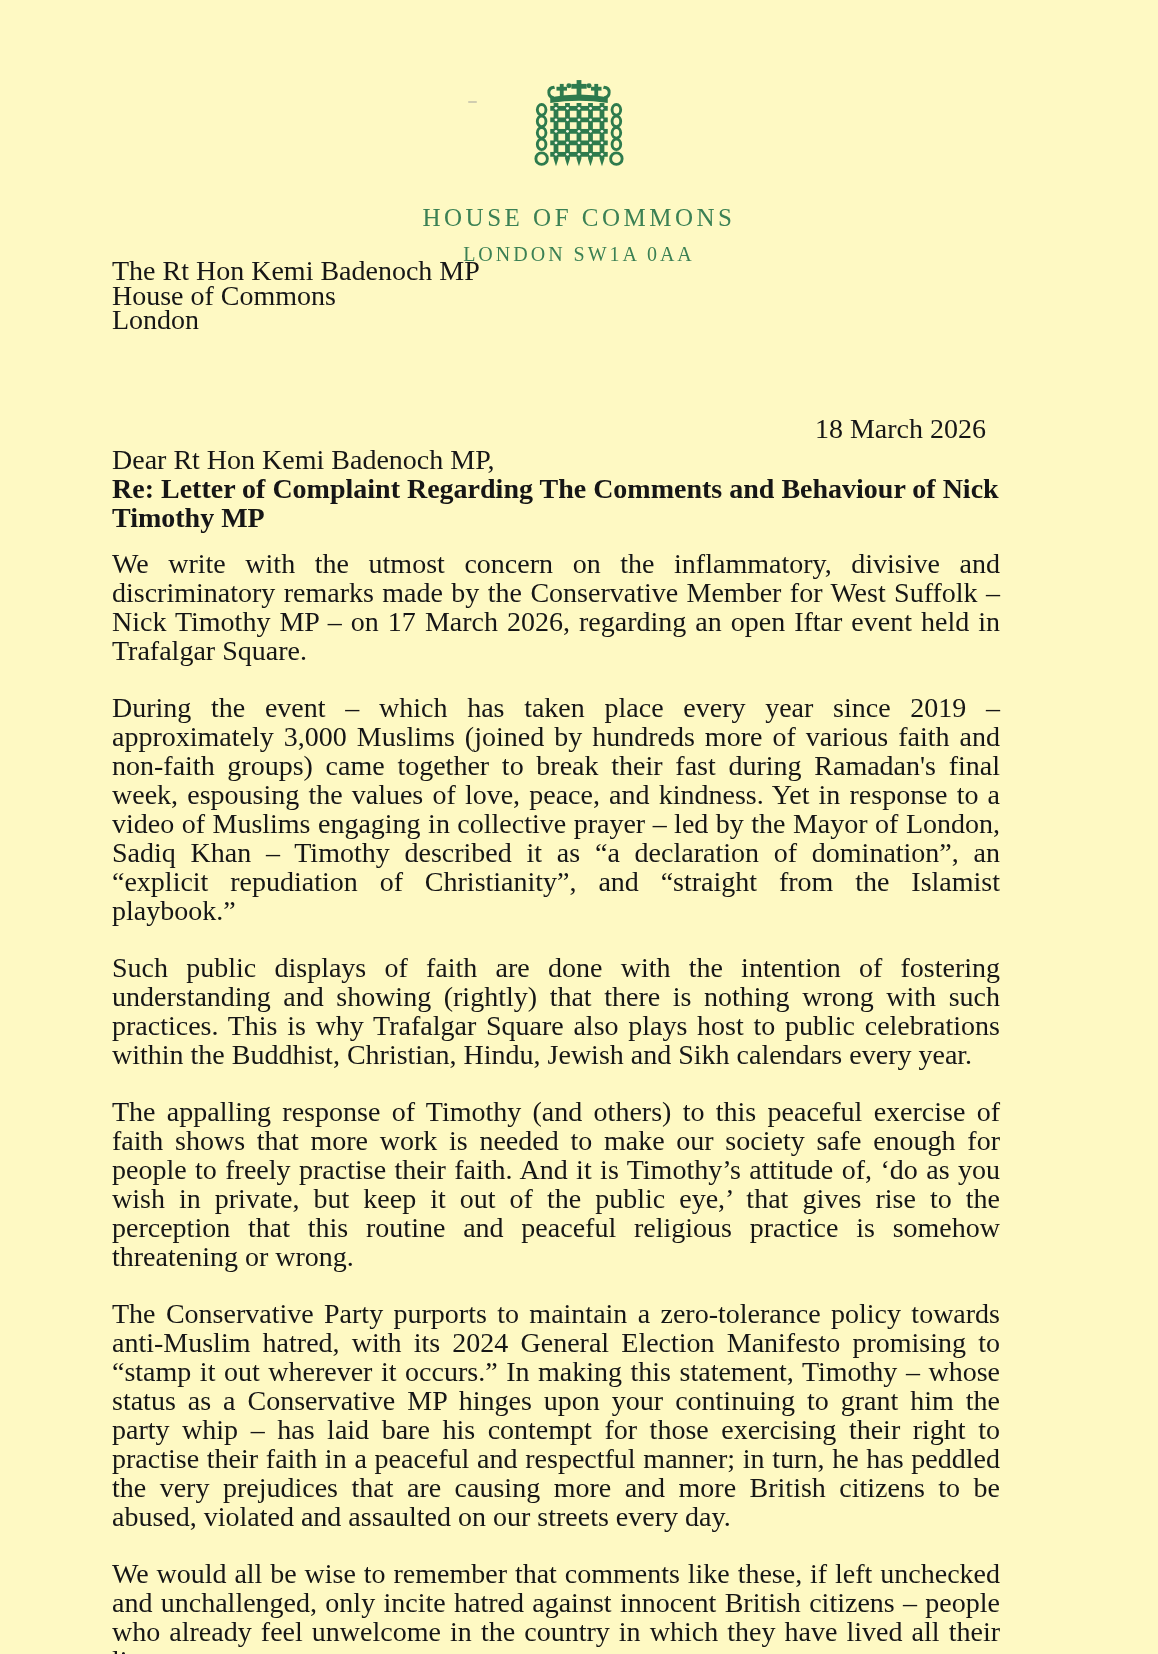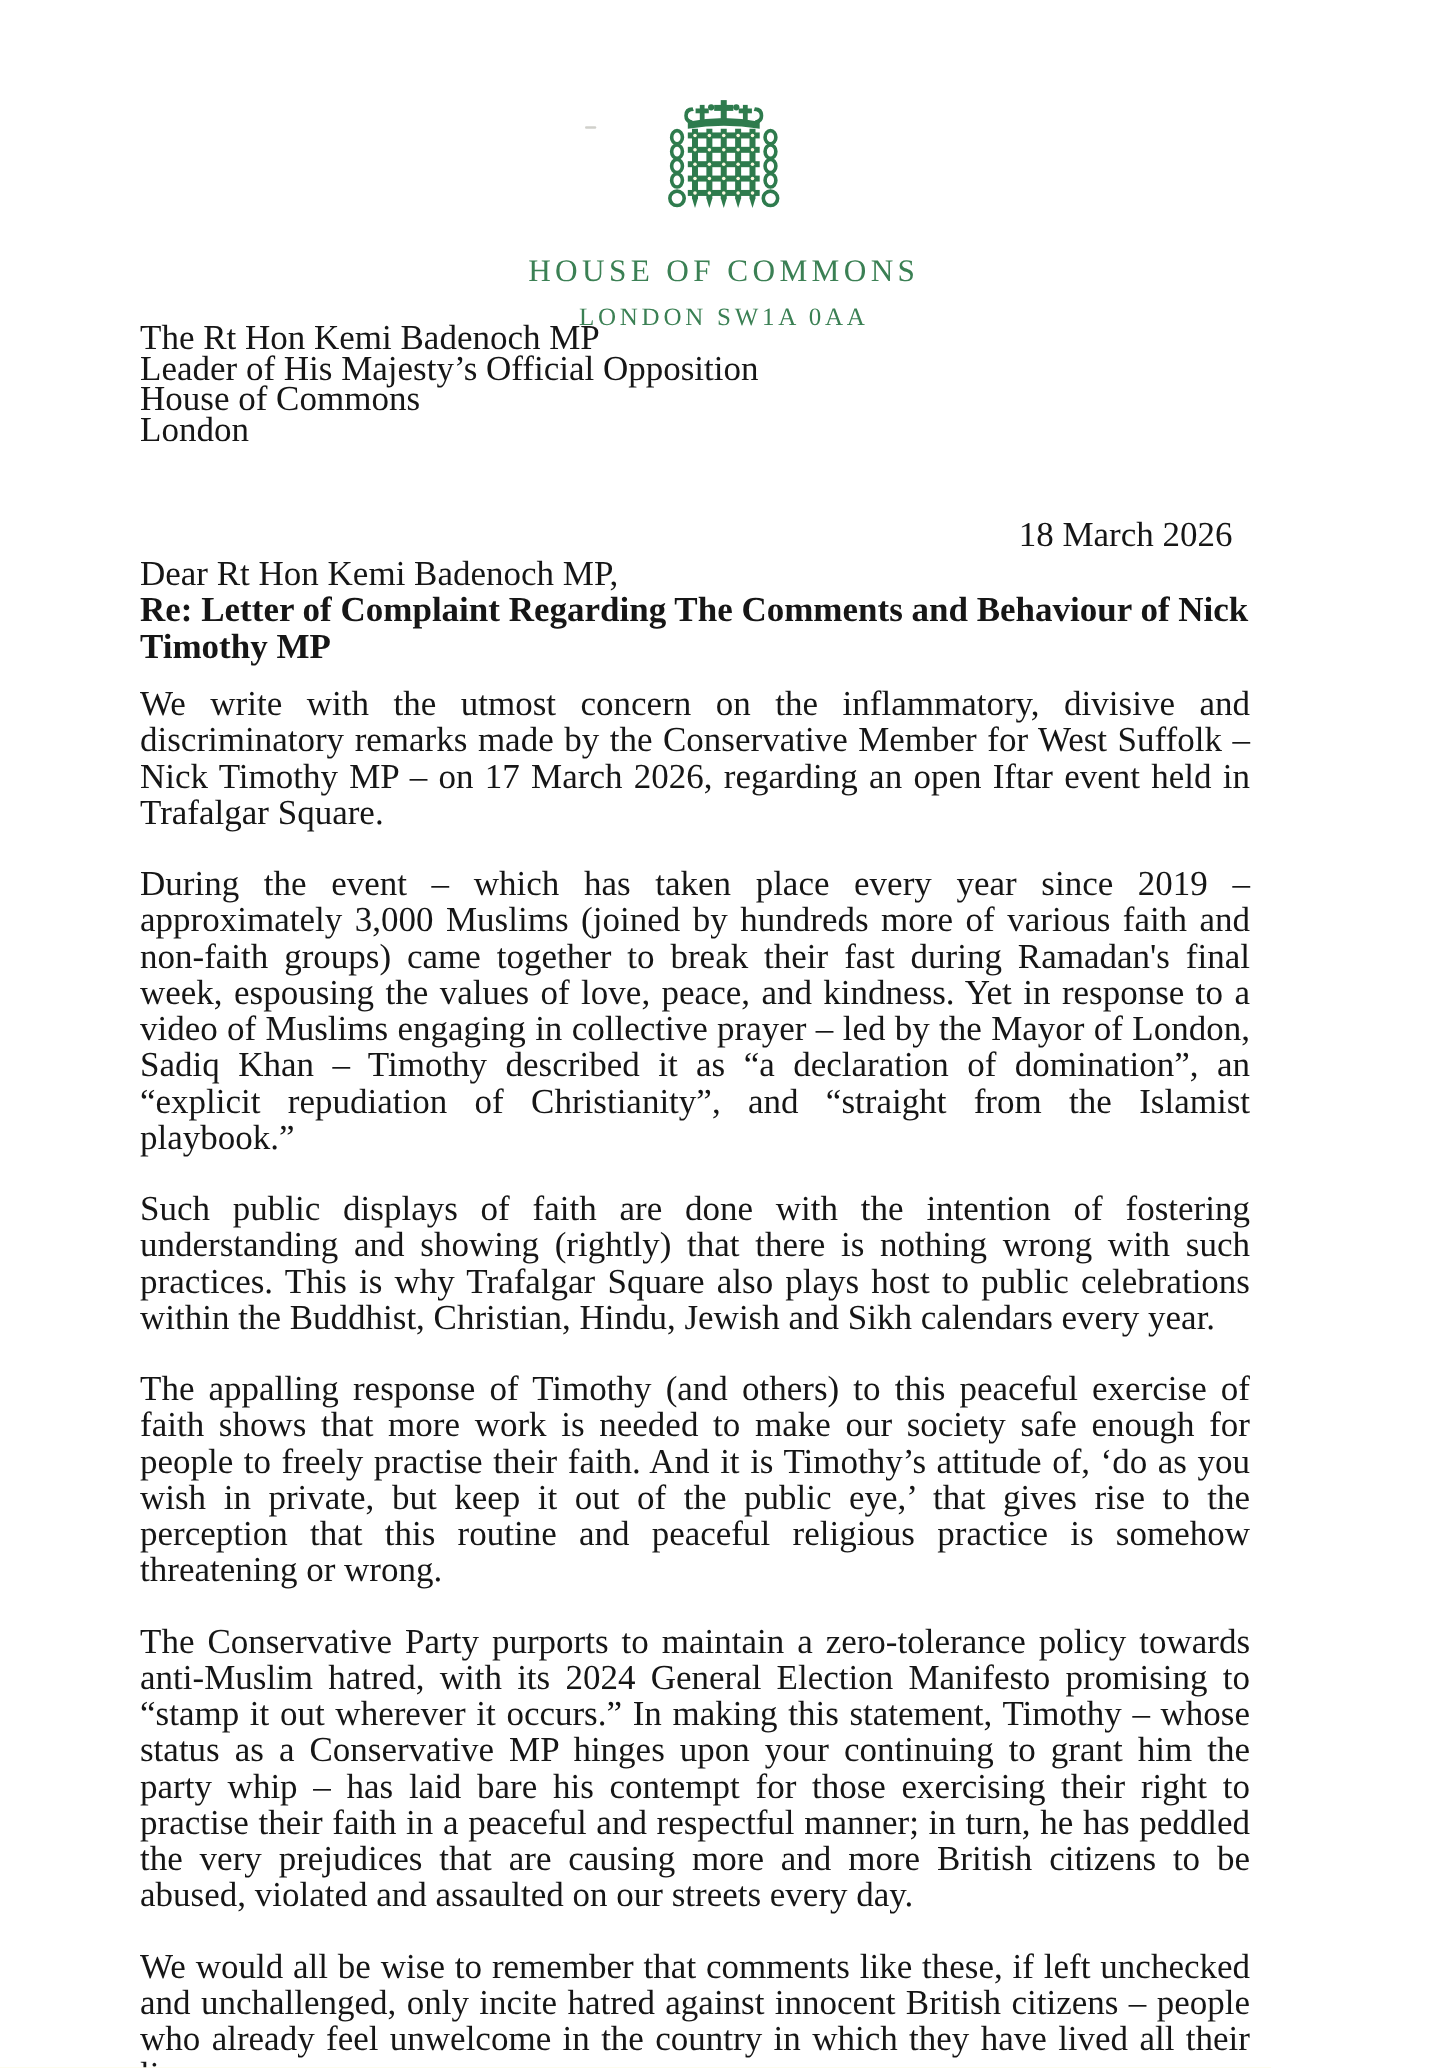--- a/index.html
+++ b/index.html
@@ -4,21 +4,21 @@
 <style>
   html, body {
     margin: 0;
     padding: 0;
     background: #fcf9e1;
   }
   .page {
     position: relative;
     width: 1158px;
     height: 1654px;
-    background: #ffffff;
+    background: #fef9c3;
     overflow: hidden;
     font-family: "Liberation Serif", "DejaVu Serif", serif;
     color: #161616;
   }
   
   .logo-wrap {
     position: absolute;
     left: 0; right: 0;
     top: 78px;
     display: flex;
@@ -166,21 +166,20 @@
           <circle cx="72" cy="79.5" r="1.5"></circle>
       </g>
     </svg>
   </div>
 
   <div class="org-name">HOUSE OF COMMONS</div>
   <div class="org-address">LONDON SW1A 0AA</div>
 
   <div class="recipient">
       <div>The Rt Hon Kemi Badenoch MP</div>
-      <div>Leader of His Majesty’s Official Opposition</div>
       <div>House of Commons</div>
       <div>London</div>
     </div>
 
   <div class="letter-body">
     <div class="date-line">18 March 2026</div>
     <div class="salutation">Dear Rt Hon Kemi Badenoch MP,</div>
     <div class="subject-line">Re: Letter of Complaint Regarding The Comments and Behaviour of Nick Timothy MP</div>
     <div class="paragraphs">
         <p>We write with the utmost concern on the inflammatory, divisive and discriminatory remarks made by the Conservative Member for West Suffolk – Nick Timothy MP – on 17 March 2026, regarding an open Iftar event held in Trafalgar Square.</p>

